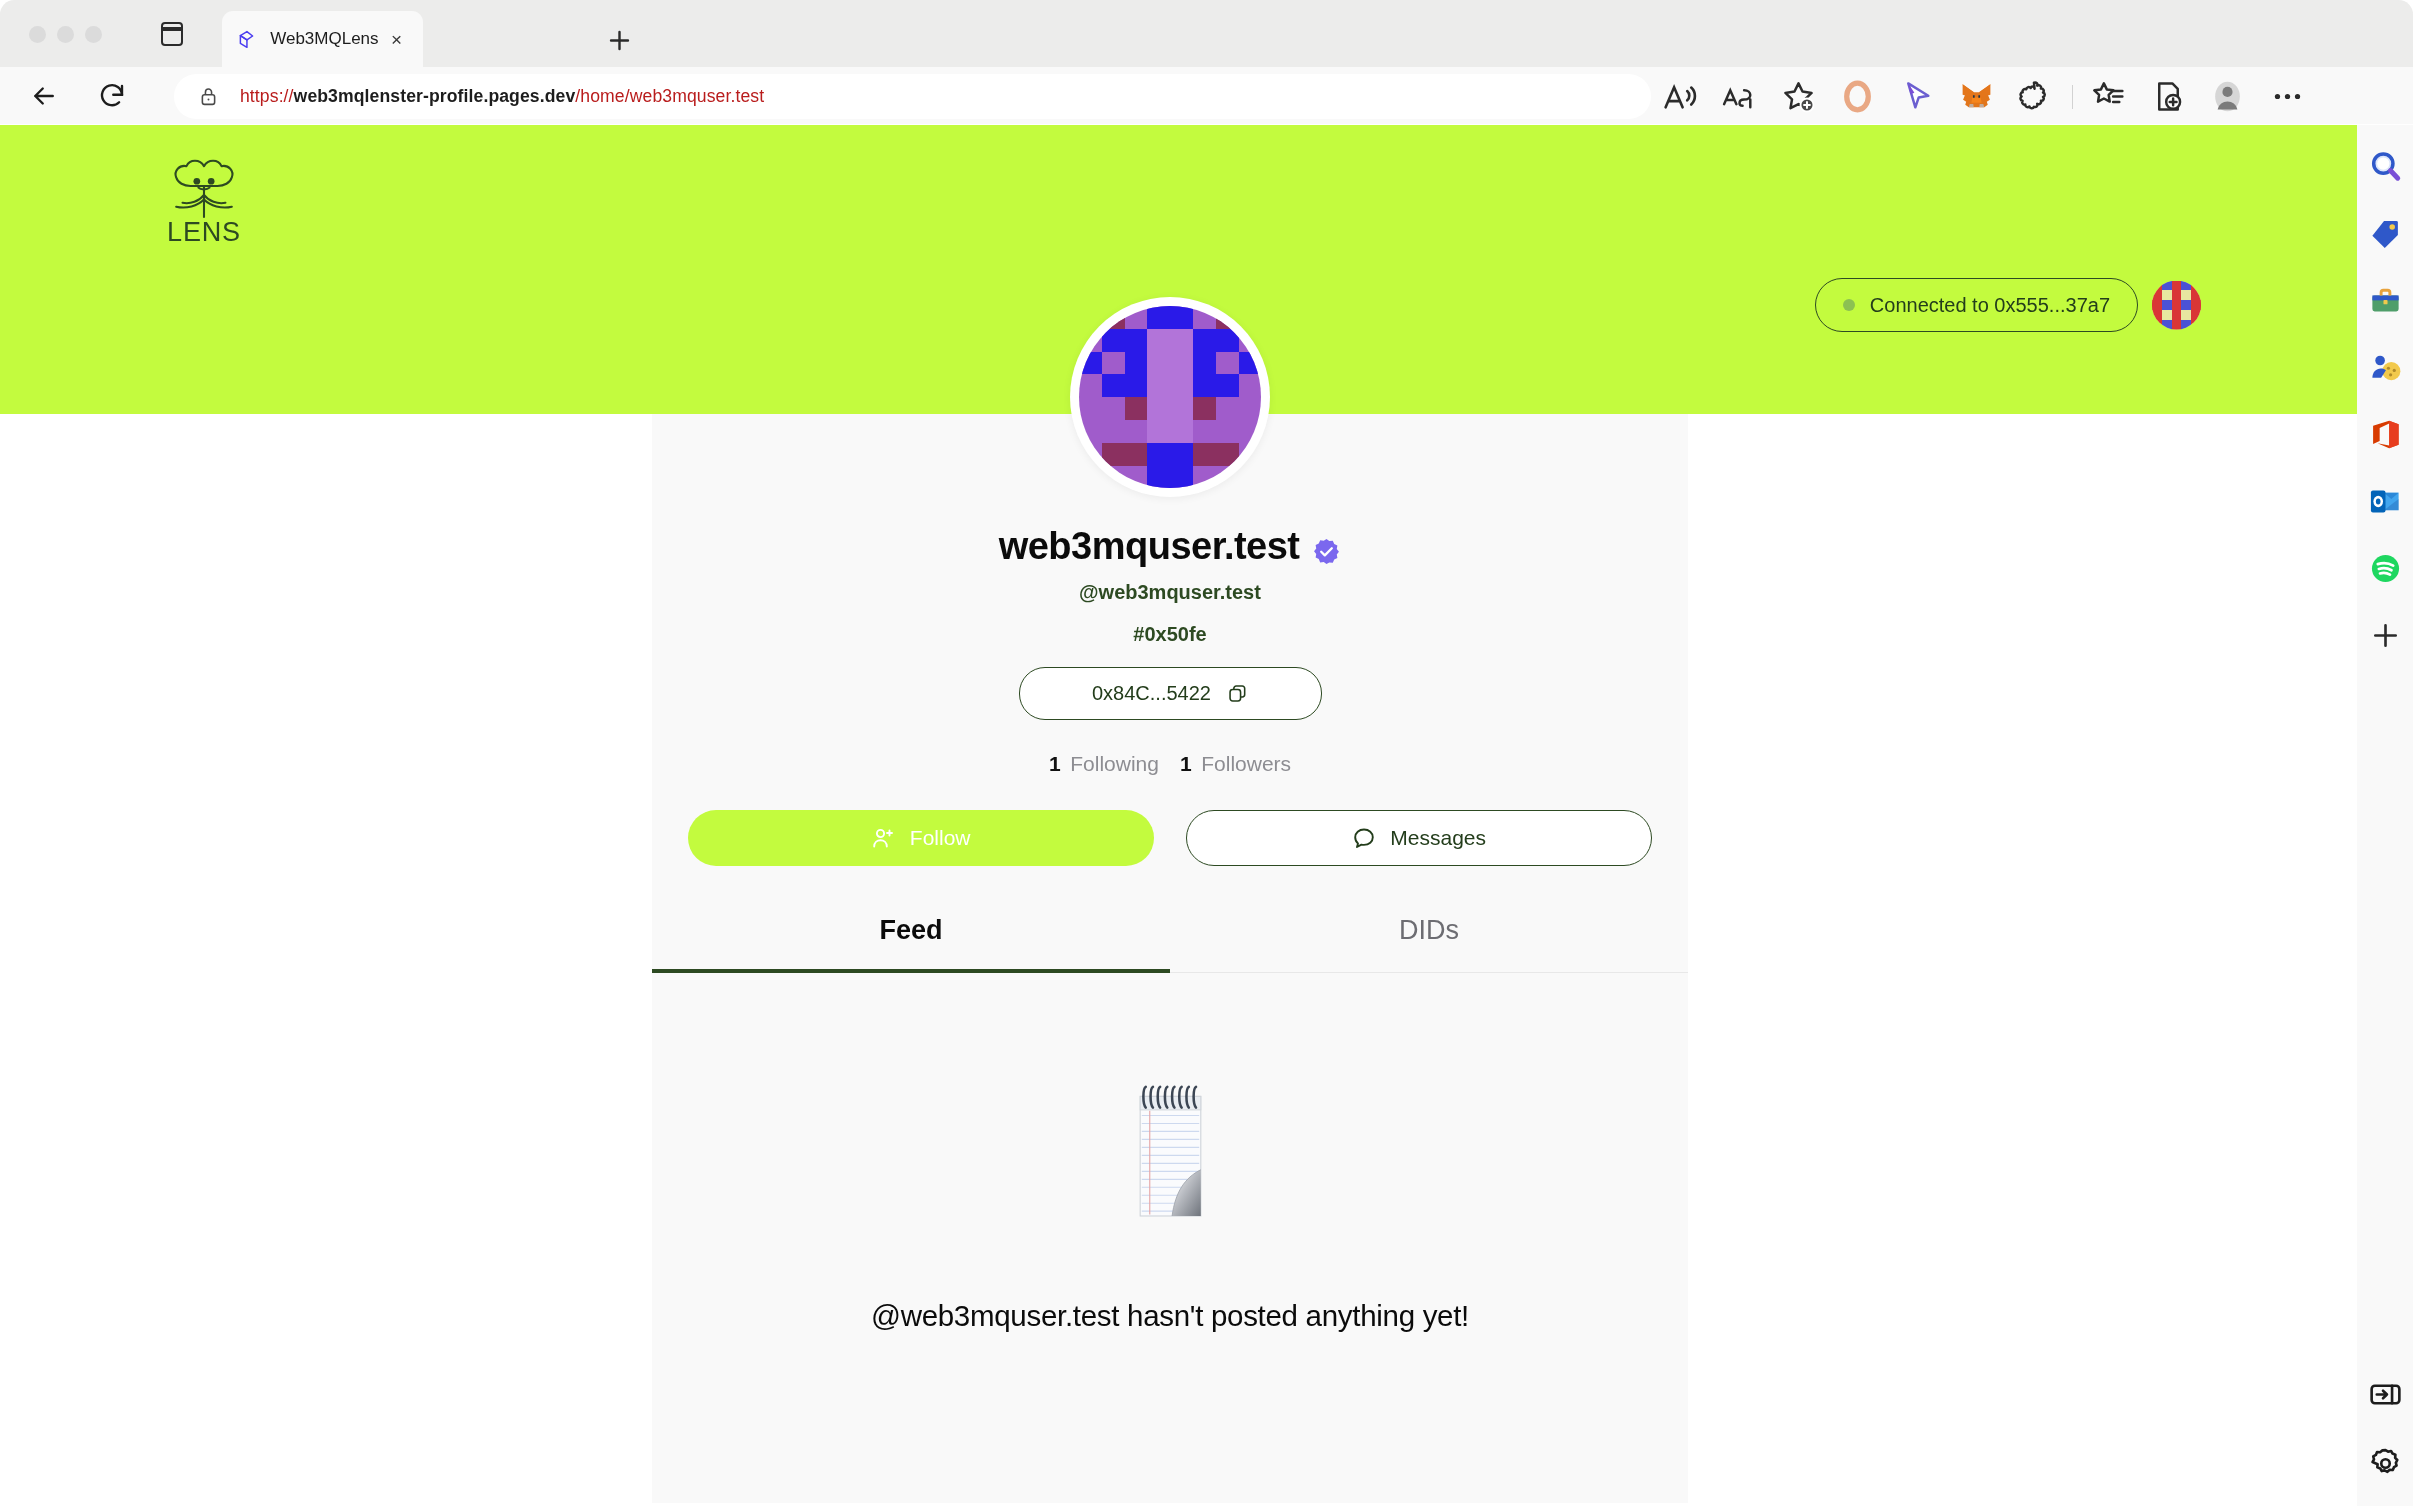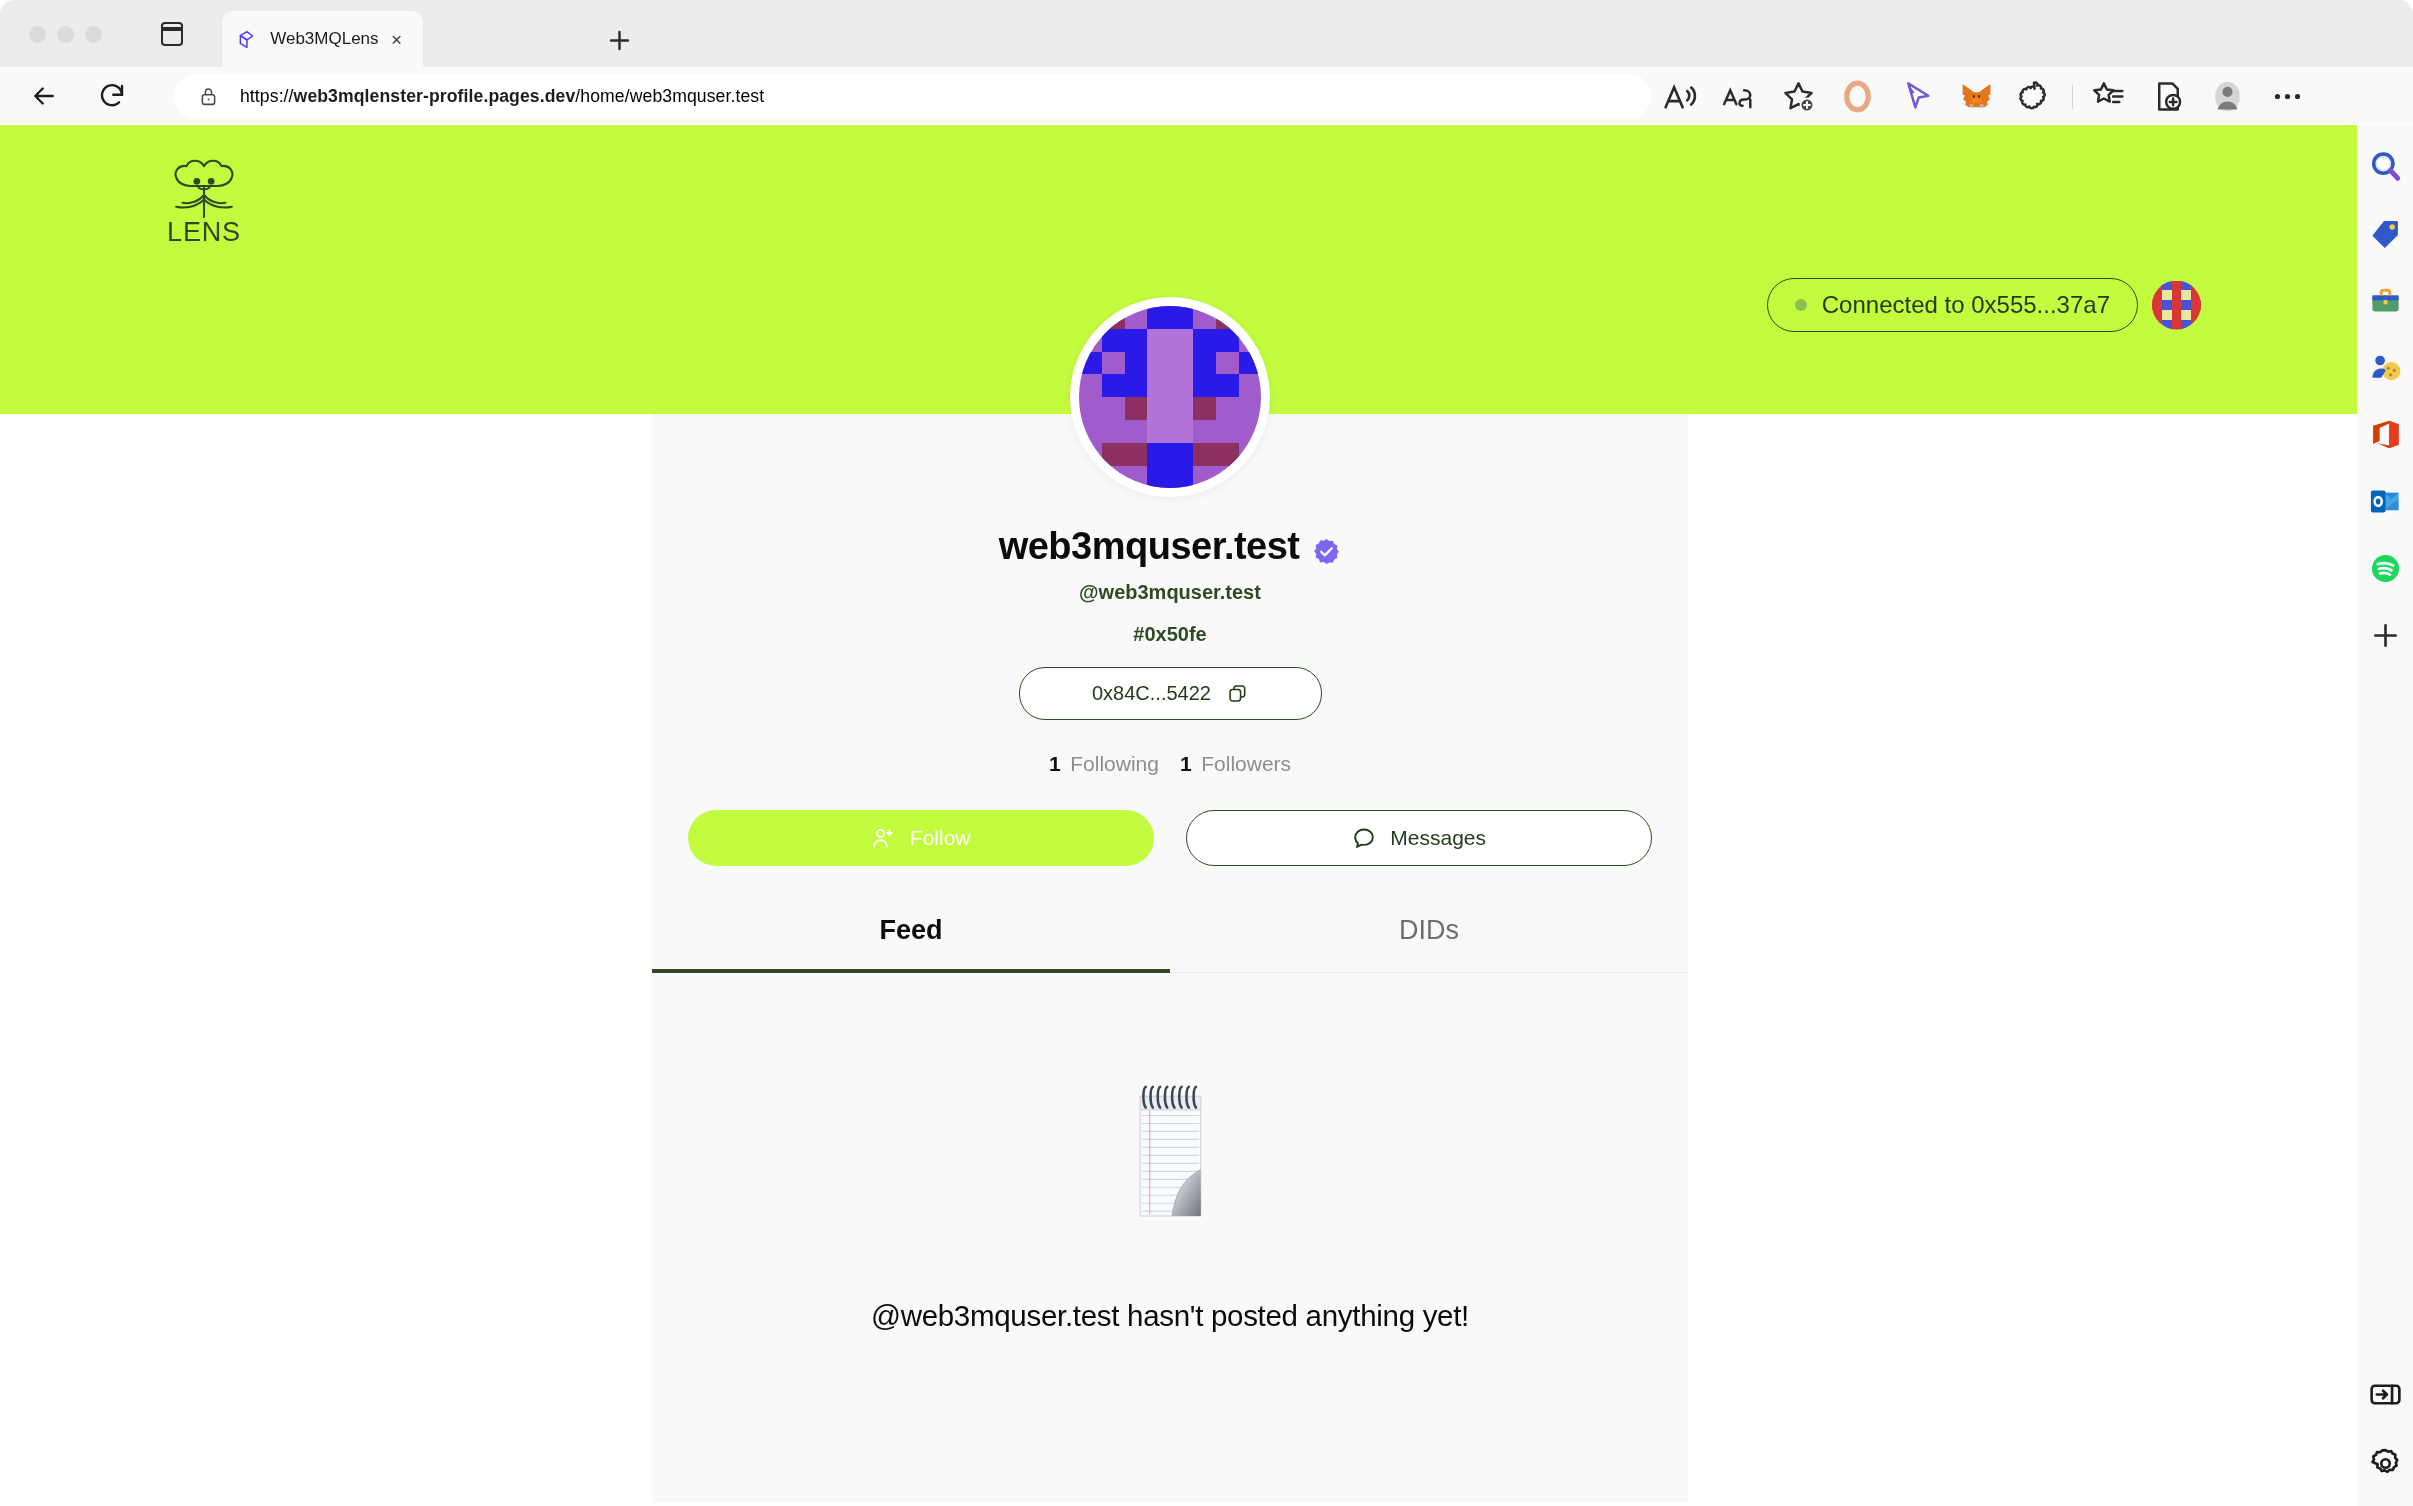--- a/index.html
+++ b/index.html
@@ -59,21 +59,21 @@
   .nav-back { position: absolute; top: 14.4px; left: 29px; width: 30px; height: 30px; color: #1d1d1d; }
   .nav-reload { position: absolute; top: 14.4px; left: 97px; width: 30px; height: 30px; color: #1d1d1d; }
 
   .omnibox {
     position: absolute; top: 7.2px; left: 174px; width: 1477px; height: 45px;
     background: #ffffff; border-radius: 22.3px;
     display: flex; align-items: center; padding: 0 14.4px;
   }
   .lock-icon { width: 21px; height: 21px; flex: 0 0 21px; margin: 0 21px 0 9.6px; color: #4a4a4a; }
   .url { font-size: 17.6px; white-space: nowrap; letter-spacing: 0.1px; }
-  .url .dim { color: #000000; }
+  .url .dim { color: #b91c1c; }
   .url .strong { color: #1d1d1d; font-weight: 600; }
 
   .tb-icons { position: absolute; top: 11.2px; left: 1650px; display: flex; align-items: center; gap: 0; }
   .tb-ic {
     width: 37px; height: 37px; margin: 0 11.2px;
     display: flex; align-items: center; justify-content: center;
     color: #2b2b2b;
   }
   .tb-sep { width: 0.8px; height: 24px; background: #d2d2d2; margin: 0 6.4px; }
 
@@ -100,21 +100,21 @@
   .banner { height: 289px; background: #c3fb3e; position: relative; padding-left: 19px; }
 
   .lens-logo { position: absolute; top: 30px; left: 165px; width: 78px; height: 89px; }
 
   .wallet-chip {
     position: absolute; top: 180px; right: 219px;
     transform: translateY(-50%);
     height: 54px; padding: 0 27px;
     border: 1.6px solid #2d4a22; border-radius: 27px;
     display: flex; align-items: center; gap: 14.4px;
-    font-size: 24px; color: #233d1b;
+    font-size: 20px; color: #233d1b;
   }
   .wallet-dot { width: 12.8px; height: 12.8px; border-radius: 50%; background: #8cc152; }
 
   .wallet-avatar {
     position: absolute; top: 180px; right: 156px; transform: translateY(-50%);
     width: 49px; height: 49px; border-radius: 50%; overflow: hidden;
   }
 
   .content-col {
     position: absolute; top: 289px; left: 652px; width: 1036px; bottom: 3px;

